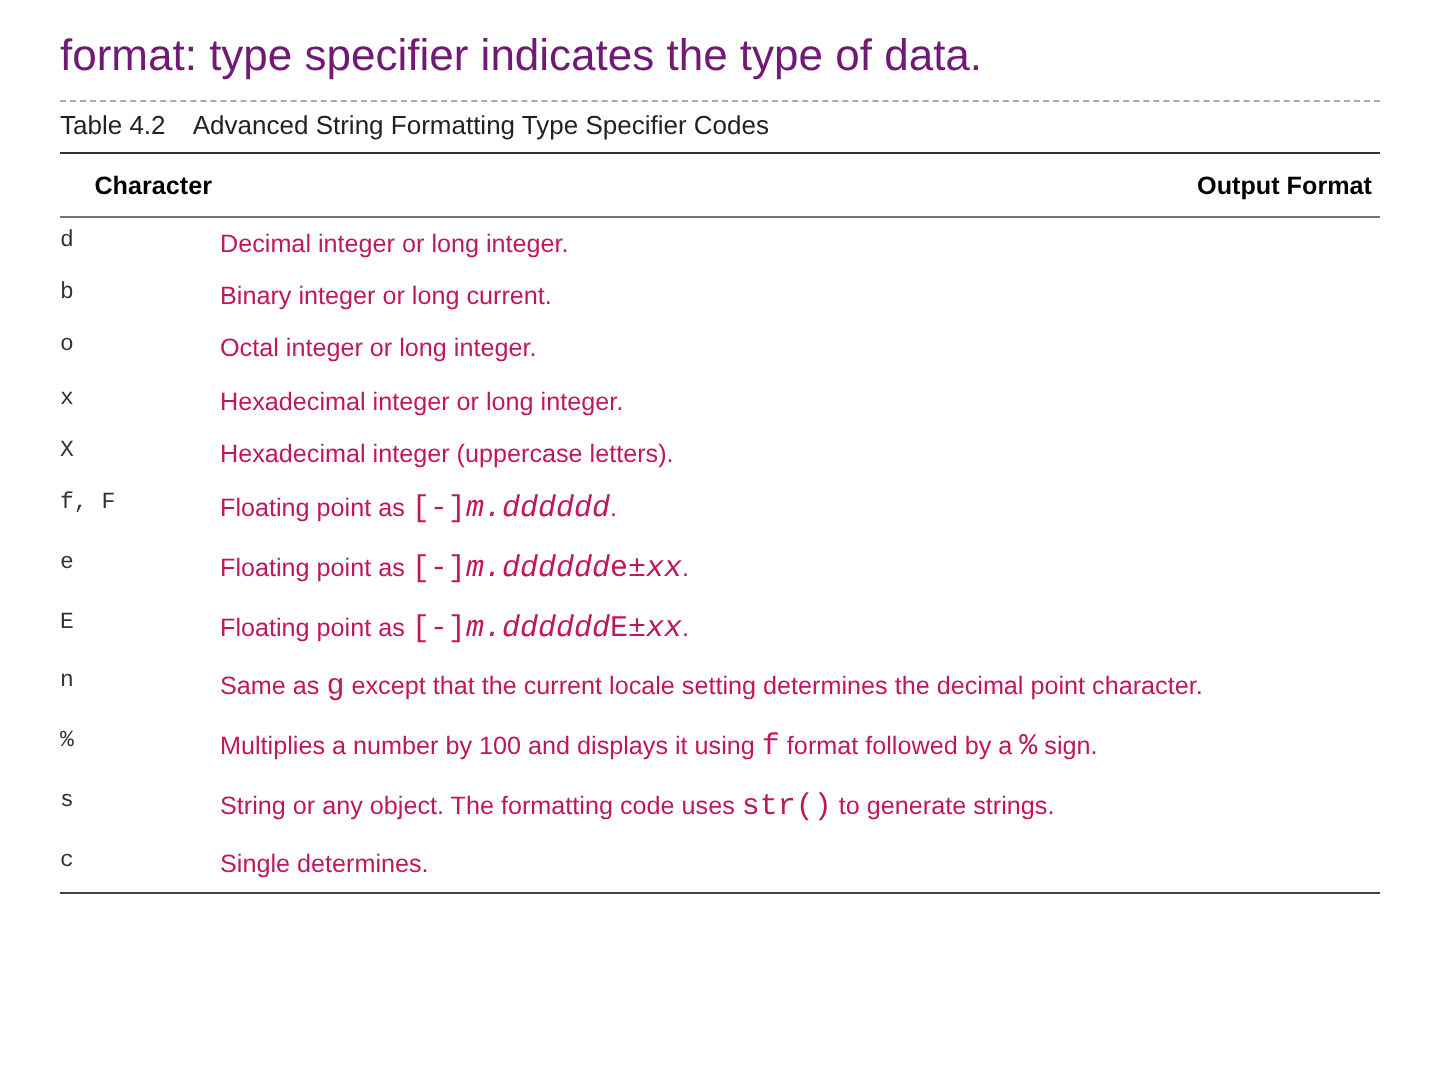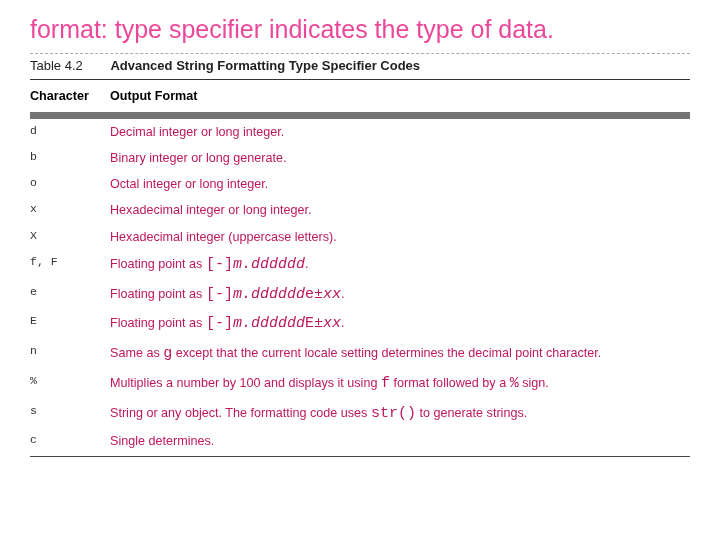--- a/index.html
+++ b/index.html
@@ -8,55 +8,55 @@
     height: 540px;
     background: #fff;
     font-family: Arial, Helvetica, sans-serif;
     color: #000;
     overflow: hidden;
   }
   .slide {
     padding: 14px 30px 10px 30px;
   }
   .intro {
-    font-size: 25px;
+    font-size: 22px;
     line-height: 1.25;
-    color: #ec4899;
+    color: #701a75;
     margin-bottom: 8px;
     font-weight: 400;
   }
   .divider {
     border: none;
     border-top: 1px dashed #aaa;
     margin: 0 0 4px 0;
   }
   .table-caption {
     font-size: 13px;
     color: #222;
     margin-bottom: 6px;
   }
   .table-caption .label { font-weight: 400; }
-  .table-caption .title { font-weight: 700; margin-left: 24px; }
+  .table-caption .title { font-weight: 400; margin-left: 10px; }
   .hr-top {
     border: none;
     border-top: 1.5px solid #333;
     margin-bottom: 1px;
   }
   table {
     width: 100%;
     border-collapse: collapse;
     font-size: 12.6px;
     line-height: 1.45;
   }
   thead th {
-    text-align: left;
+    text-align: right;
     font-weight: 700;
     color: #000;
     padding: 6px 4px 6px 0;
-    border-bottom: 7px solid #737373;
+    border-bottom: 1px solid #737373;
   }
   th.col-char { width: 80px; }
   tbody td {
     vertical-align: top;
     padding: 4px 4px 4px 0;
     color: #be185d;
   }
   tbody td.char {
     font-family: "Courier New", Courier, monospace;
     color: #333;
@@ -96,21 +96,21 @@
         <th>Output Format</th>
       </tr>
     </thead>
     <tbody id="tbody">
         <tr>
           <td class="char">d</td>
           <td>Decimal integer or long integer.</td>
         </tr>
         <tr>
           <td class="char">b</td>
-          <td>Binary integer or long generate.</td>
+          <td>Binary integer or long current.</td>
         </tr>
         <tr>
           <td class="char">o</td>
           <td>Octal integer or long integer.</td>
         </tr>
         <tr>
           <td class="char">x</td>
           <td>Hexadecimal integer or long integer.</td>
         </tr>
         <tr>

